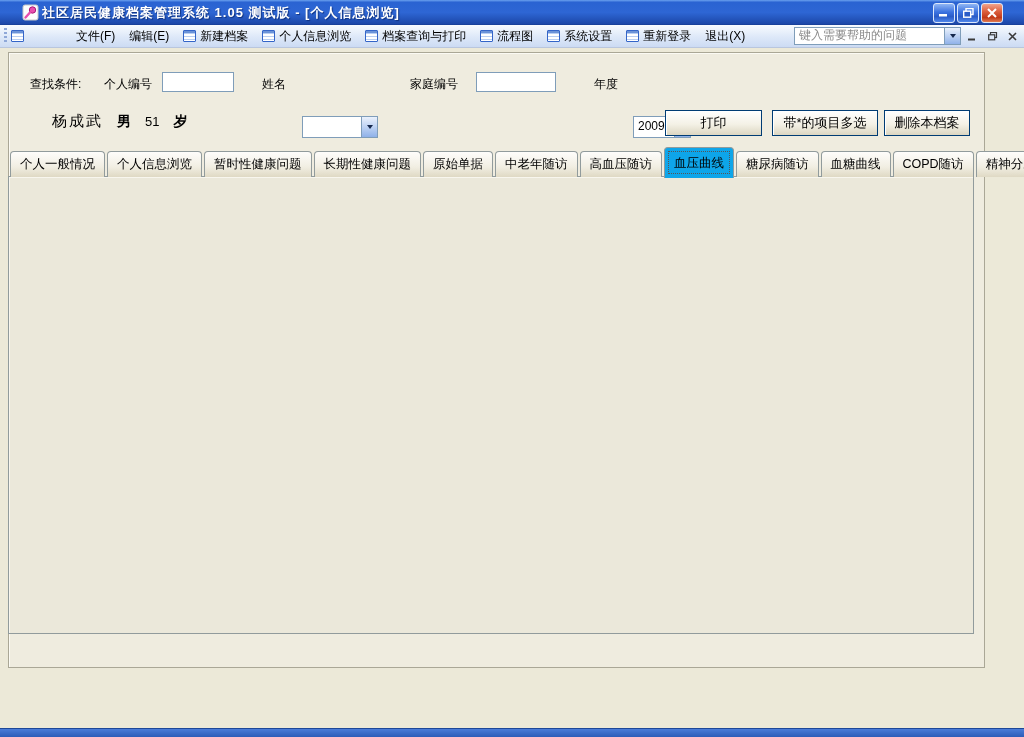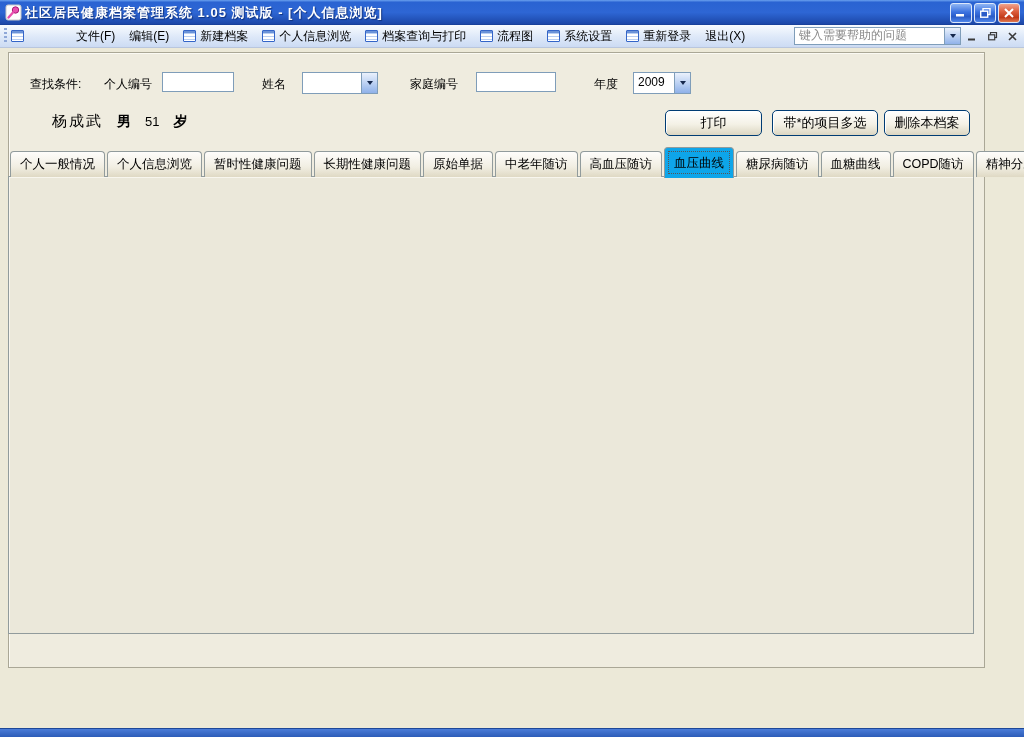--- a/index.html
+++ b/index.html
@@ -6,21 +6,21 @@
   body{
     width:1024px;height:737px;position:relative;overflow:hidden;
     background:#ece9d8;
     font-family:"Liberation Sans","DejaVu Sans",sans-serif;
     font-size:12px;color:#000;
   }
   
   .titlebar{
     position:absolute;left:0;top:0;width:1024px;height:25px;box-sizing:border-box;
     background:linear-gradient(180deg,#6ba1ef 0%,#2a63d2 9%,#2e66d4 50%,#1c47a8 96%,#153a8e 100%);
-    display:flex;align-items:center;padding:0 4px;
+    display:flex;align-items:center;padding:0 21px;
   }
   .app-icon{width:17px;height:17px;margin:0 3px 0 1px;flex:0 0 auto;}
   .title-text{flex:1;color:#fff;font-weight:bold;font-size:13px;letter-spacing:1px;
     text-shadow:1px 1px 1px #10327e;white-space:nowrap;overflow:hidden;}
   .tb-btn{width:22px;height:20px;margin-left:2px;border:1px solid #dce8fb;border-radius:3px;
     display:flex;align-items:center;justify-content:center;box-sizing:border-box;
     background:linear-gradient(180deg,#8fb5f4 0%,#3b72e0 45%,#2a5cc8 70%,#4f86ea 100%);}
   .tb-btn.close{background:linear-gradient(180deg,#f2a48c 0%,#dd6140 40%,#c23a18 75%,#e07a52 100%);}
   
   .menubar{
@@ -41,29 +41,29 @@
   .help-input::placeholder{color:#8a8a8a;}
   .help-arrow{width:17px;height:18px;box-sizing:border-box;border:1px solid #7f9db9;
     background:linear-gradient(180deg,#eaf1fc,#bdd2f3 50%,#90b2ea);display:flex;align-items:center;justify-content:center;}
   .tri-down{width:0;height:0;border-left:3px solid transparent;border-right:3px solid transparent;border-top:4px solid #15284d;}
   .mdi-btn{width:17px;height:17px;margin-left:3px;display:flex;align-items:center;justify-content:center;color:#3a3a3a;}
   
   .mainpanel{position:absolute;left:8px;top:52px;width:977px;height:616px;box-sizing:border-box;
     background:#efecdf;border:1px solid #aaa796;box-shadow:inset 1px 1px 0 #fbfaf3;}
   .lbl{position:absolute;font-size:12px;white-space:nowrap;}
   .txt{position:absolute;box-sizing:border-box;border:1px solid #7f9db9;background:#fff;height:20px;font-size:12px;padding:0 3px;}
-  .combo{position:absolute;box-sizing:border-box;border:1px solid #7f9db9;background:#fff;height:22px;display:flex;}
+  .combo{position:absolute;box-sizing:border-box;border:1px solid #7f9db9;background:#fff;height:22px;display:flex;margin-top:44px;}
   .combo .val{flex:1;font-size:12px;line-height:18px;padding-left:4px;}
   .combo .arrow-btn{width:16px;box-sizing:border-box;border-left:1px solid #7f9db9;
     background:linear-gradient(180deg,#eaf1fc,#bdd2f3 50%,#8fb1e9);display:flex;align-items:center;justify-content:center;}
   .patient{position:absolute;left:52px;top:112px;display:flex;align-items:baseline;gap:14px;}
   .p-name{font-size:15px;font-weight:normal;letter-spacing:2px;}
   .p-sex,.p-unit{font-size:14px;font-weight:bold;}
   .p-age{font-size:13px;}
-  .xpbtn{position:absolute;box-sizing:border-box;height:26px;border:1px solid #003c74;border-radius:5px;
+  .xpbtn{position:absolute;box-sizing:border-box;height:26px;border:1px solid #003c74;border-radius:0;
     background:linear-gradient(180deg,#ffffff 0%,#f4f1e6 55%,#dcd6c2 100%);
     font-size:13px;display:flex;align-items:center;justify-content:center;
     box-shadow:inset 1px 1px 0 #fff;cursor:default;white-space:nowrap;}
   .xpbtn.default{box-shadow:inset 0 0 0 2px #9dbcec,inset 1px 1px 0 #fff;}
   
   .tabs{position:absolute;left:10px;top:147px;height:30px;display:flex;align-items:flex-end;gap:2px;z-index:3;}
   .tab{height:26px;box-sizing:border-box;padding:0 9px;font-size:12.5px;display:flex;align-items:center;
     background:linear-gradient(180deg,#fefdfb 0%,#f1eee2 60%,#dfd9c4 100%);
     border:1px solid #919b9c;border-bottom:none;border-radius:4px 4px 0 0;white-space:nowrap;cursor:default;}
   .tab.selected{height:31px;margin-bottom:-1px;background:#0ea5e9;position:relative;}

